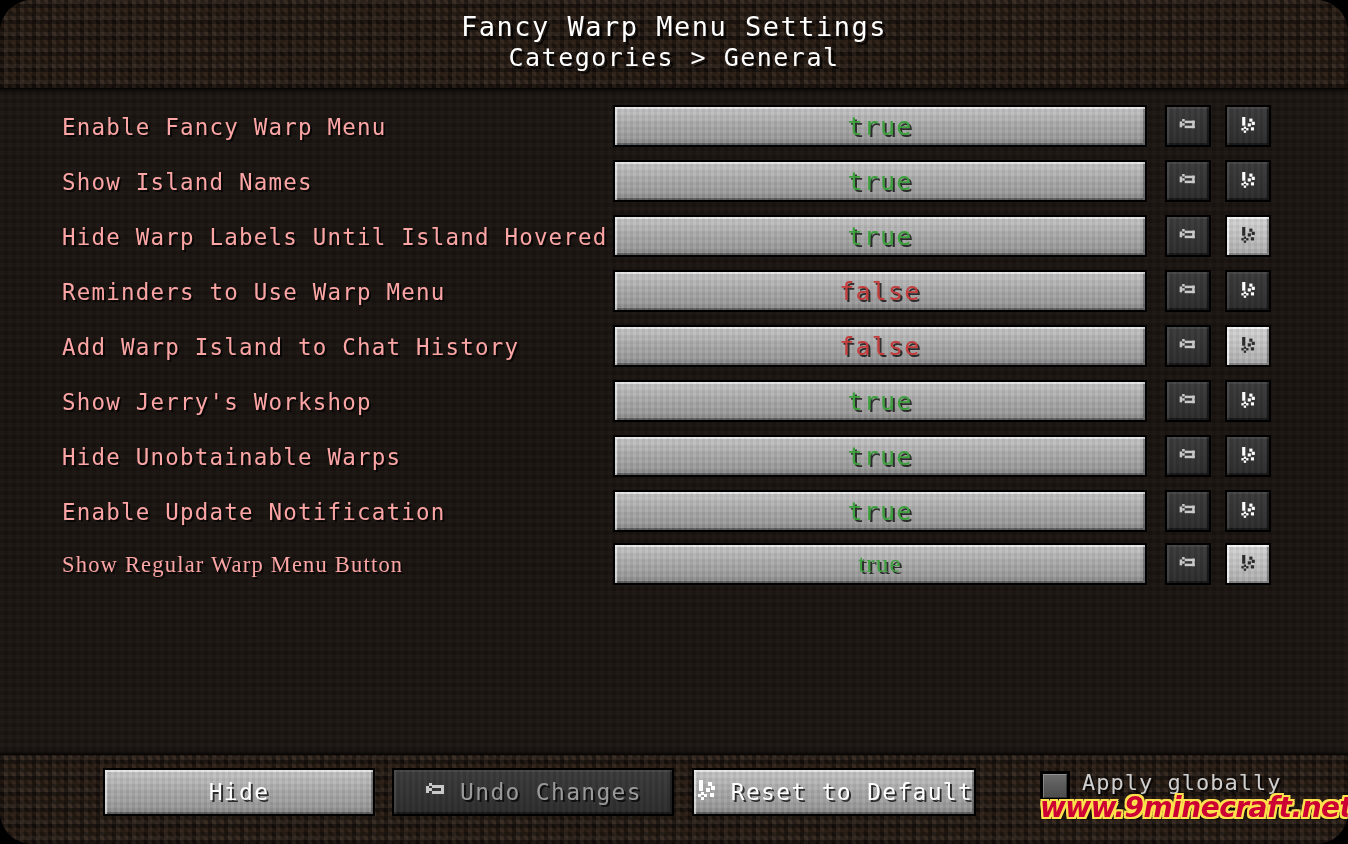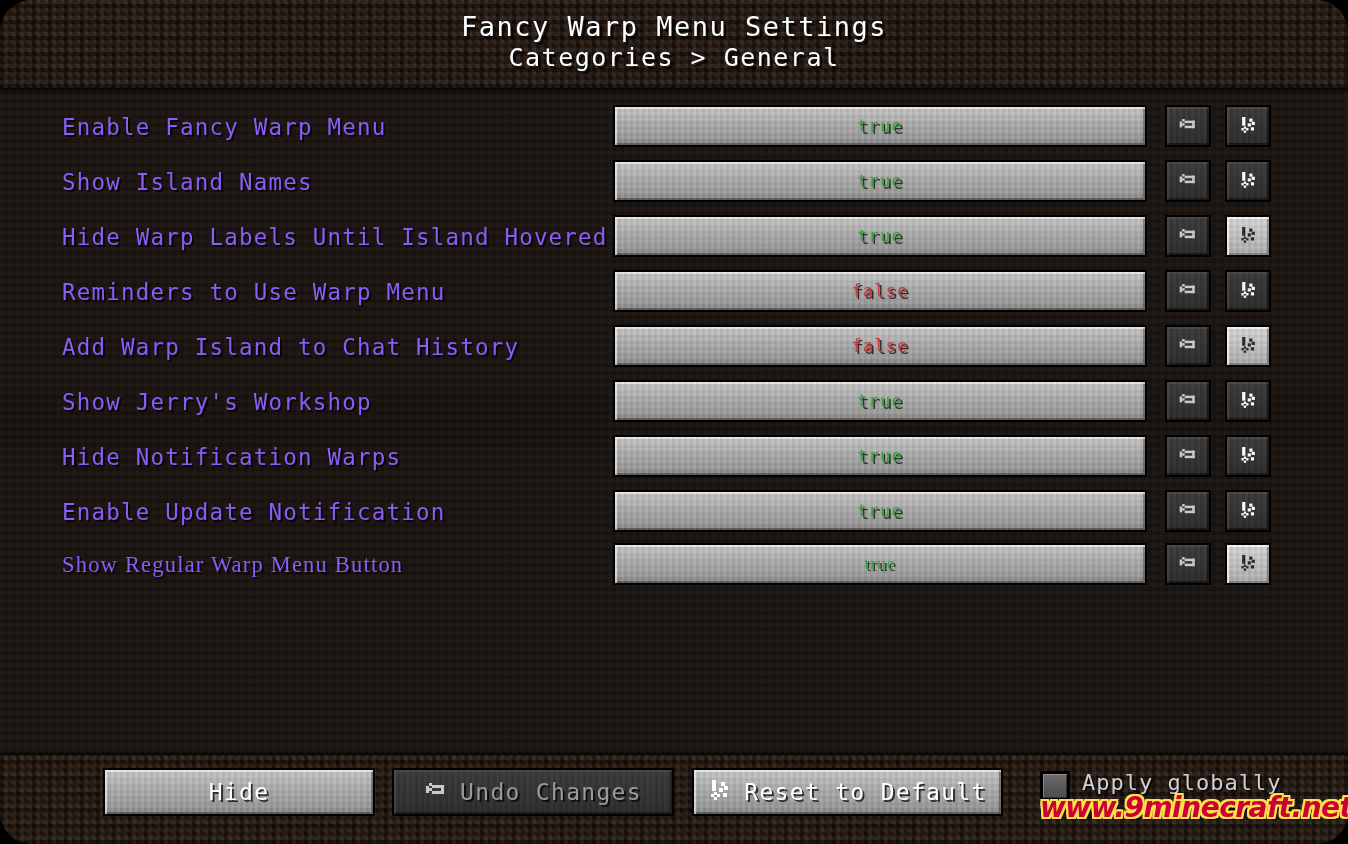--- a/index.html
+++ b/index.html
@@ -117,21 +117,21 @@
     left: 0;
     width: 100%;
     height: 44px;
   }
   .row-label {
     position: absolute;
     left: 62px;
     top: 0;
     height: 44px;
     line-height: 44px;
-    color: #8b5cf6;
+    color: #fca5a5;
     font-size: 22.5px;
     letter-spacing: 1.2px;
     text-shadow: 2px 2px 0 rgba(0,0,0,0.72);
     white-space: nowrap;
   }
 
   
   .mc-btn {
     position: absolute;
     box-sizing: border-box;
@@ -186,21 +186,21 @@
       inset 2px 2px 0 rgba(255,255,255,0.72),
       inset -2px -2px 0 rgba(0,0,0,0.28);
   }
 
   .value-btn {
     left: 613px;
     width: 534px;
     height: 42px;
   }
   .value-text {
-    font-size: 17px;
+    font-size: 25px;
     letter-spacing: 1.2px;
     text-shadow: 2px 2px 0 rgba(0,0,0,0.72);
   }
   .value-text.v-true  { color: #3ca03c; }
   .value-text.v-false { color: #c43c3c; }
 
   .icon-btn {
     width: 46px;
     height: 42px;
   }
@@ -220,21 +220,21 @@
   #btn-done {
     left: 103px; top: 13px;
     width: 272px; height: 48px;
   }
   #btn-undo-changes {
     left: 392px; top: 13px;
     width: 282px; height: 48px;
   }
   #btn-reset-default {
     left: 692px; top: 13px;
-    width: 311px; height: 48px;
+    width: 284px; height: 48px;
   }
   .bar-label {
     color: #e0e0e0;
     font-size: 23px;
     letter-spacing: 1.3px;
     text-shadow: 2px 2px 0 rgba(0,0,0,0.72);
     white-space: nowrap;
   }
   .bar-label.dim { color: #9a9a9a; }
   .bar-label.dark-txt { color: #ffffff; }
@@ -547,21 +547,21 @@
     <rect x="6" y="13" width="3" height="3"></rect>
     <rect x="6" y="18" width="3" height="3"></rect>
     <rect x="9" y="15" width="3" height="3"></rect>
     <rect x="15" y="14" width="4" height="4"></rect>
   </g>
             </svg>
           </span>
     </div>
   </div>
       <div class="row" style="top: 347px;">
-    <div class="row-label">Hide Notification Warps</div>
+    <div class="row-label">Hide Unobtainable Warps</div>
 
     <div class="mc-btn value-btn">
       <span class="value-text v-true">true</span>
     </div>
 
     <div class="mc-btn dark icon-btn undo">
       <span>
             <svg class="glyph-svg" width="20" height="17" viewBox="0 0 24 20" aria-hidden="true">
   <g fill="#c9c9c9">
     <rect x="8" y="3" width="12" height="3"></rect>

